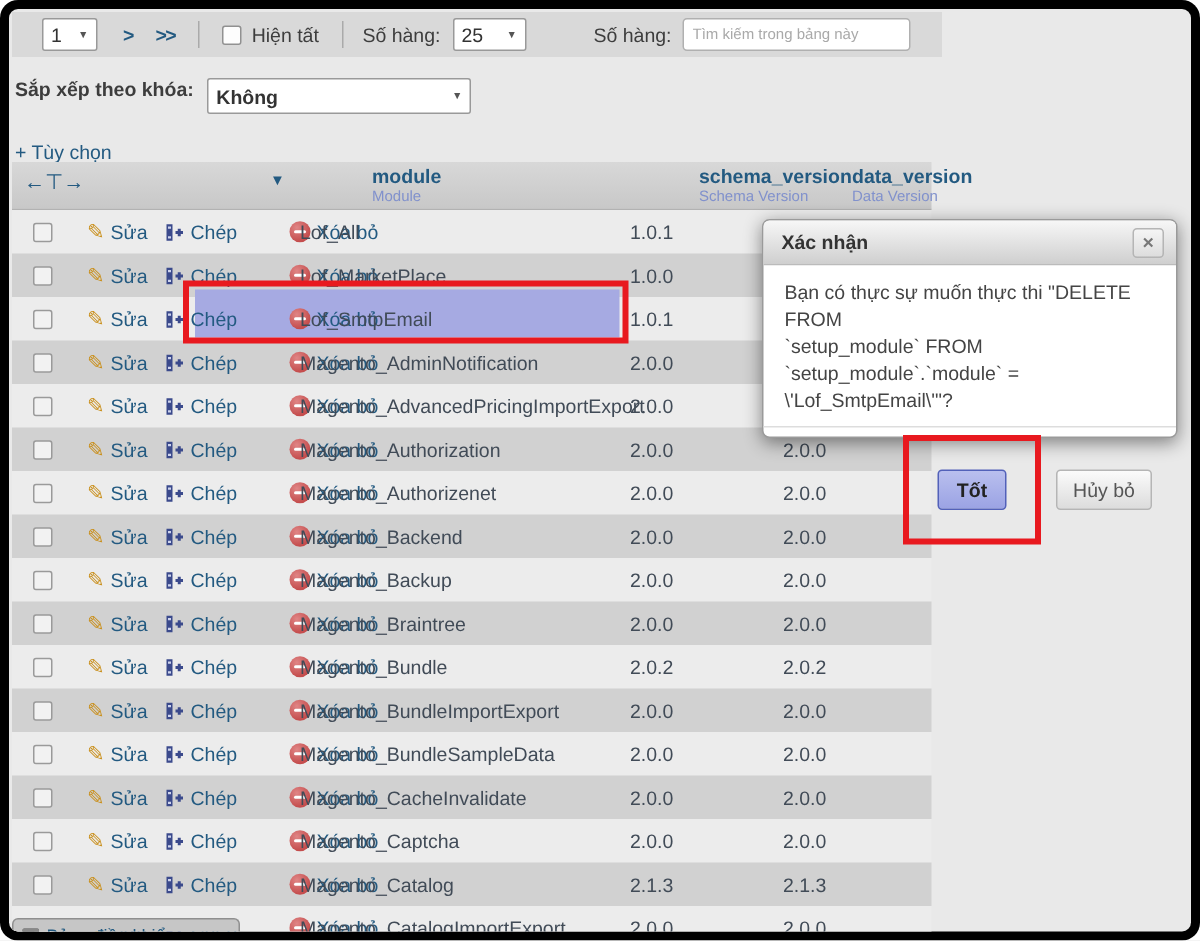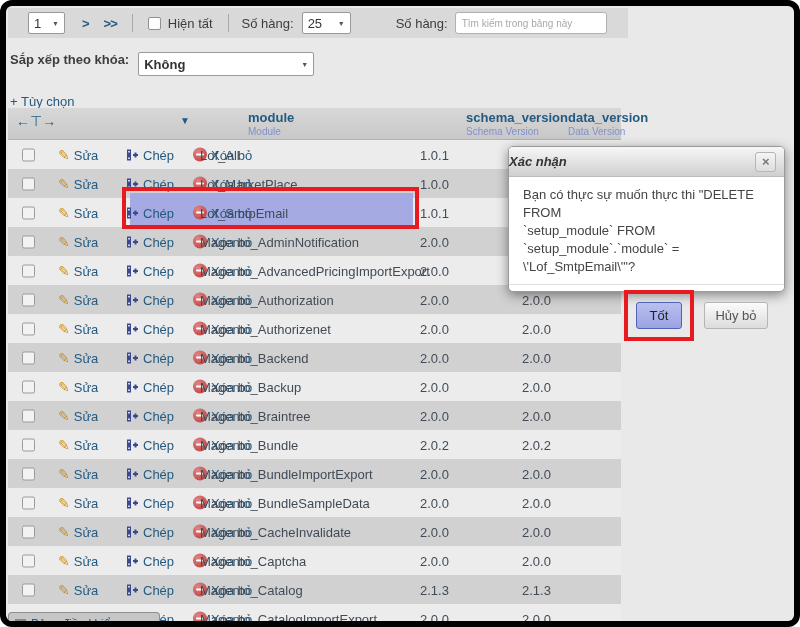--- a/index.html
+++ b/index.html
@@ -53,21 +53,21 @@
   .h-module { left:192px; } .h-schema { left:410px; } .h-data { left:512px; }
 
   .tbody { position:absolute; left:2px; top:134px; width:613px; }
   .row { position:relative; height:29px; }
   .row.odd  { background:#ececec; }
   .row.even { background:#d1d1d1; }
   .rc { position:absolute; top:50%; transform:translateY(-50%); white-space:nowrap; z-index:2; }
   .cb   { left:14px; width:13px; height:13px; background:#f2f2f2; border:1px solid #9a9a9a;
           border-radius:2px; }
   .act  { color:#235a81; cursor:pointer; display:flex; align-items:center; gap:4px; }
-  .edit { left:50px; } .copy { left:118px; } .del { left:148px;margin-left:37px; }
+  .edit { left:50px; } .copy { left:102px; } .del { left:148px;margin-left:37px; }
   .pencil-icon { font-style:normal; color:#c98f1b; font-size:14px; line-height:1; }
   .copy-icon { width:13px; height:13px; display:inline-block; }
   .minus-icon { width:14px; height:14px; border-radius:50%;
           background:radial-gradient(circle at 35% 30%, #e08585, #c44d4d 70%);
           display:inline-flex; align-items:center; justify-content:center; }
   .minusbar { width:8px; height:2px; background:#fff; border-radius:1px; display:block; }
   .mod  { left:192px; color:#414b57; }
   .ver  { color:#414b57; }
   .schema { left:412px; } .datav { left:514px; }
   .hl-bg { position:absolute; left:122px; top:-5px; width:283px; height:32px;
@@ -76,32 +76,32 @@
   
   .anno { position:absolute; border:4px solid #e8191f; z-index:40; pointer-events:none; }
   .anno-row { left:116px; top:181px; width:297px; height:42px; }
 
   
   .dialog { position:absolute; left:502px; top:140px; width:277px; height:146px;
             background:#fff; border:1px solid #9a9a9a; border-radius:5px;
             box-shadow:0 3px 12px rgba(0,0,0,.45); z-index:30; }
   .dlg-title { height:30px; background:linear-gradient(#f7f7f7,#cfcfcf);
                border-bottom:1px solid #bbb; border-radius:4px 4px 0 0;
-               display:flex; align-items:center; padding:0 8px 0 0;font-style:italic; }
+               display:flex; align-items:center; padding:0 8px 0 12px; }
   .dlg-title .ttl { font-weight:bold; color:#333; font-size:13px; flex:1; }
   .dlg-close { width:21px; height:20px; background:linear-gradient(#f5f5f5,#ddd);
                border:1px solid #b5b5b5; border-radius:3px; color:#777; font-weight:bold;
                font-size:13px; line-height:18px; text-align:center; cursor:pointer; }
   .dlg-body { padding:9px 14px 0; color:#444; font-size:13px; line-height:18px; }
   .dlg-hr { border:none; border-top:1px solid #ddd; margin:8px 0 0; }
   .dlg-footer { display:flex; justify-content:flex-end; align-items:center;
                 gap:10px; padding:5px 16px 0; }
   .btn { height:27px; border-radius:3px; font-size:13px; font-family:"Liberation Sans",sans-serif;
          display:inline-flex; align-items:center; justify-content:center; cursor:pointer; }
-  .ok-wrap { border:4px solid #e8191f; padding:8px; }
+  .ok-wrap { border:4px solid #e8191f; padding:19px;font-weight:bold; }
   .btn-ok { width:46px; background:linear-gradient(#b9bfee,#9ba3e4); border:1px solid #5261b9;
             color:#222; }
   .btn-cancel { width:64px; background:linear-gradient(#fbfbfb,#dcdcdc); border:1px solid #b5b5b5;
                 color:#555; }
 
   
   .console { position:absolute; left:2px; top:606px; width:152px; height:22px;
              background:#c6c6c6; border:1px solid #8f8f8f; border-bottom:none;
              border-radius:4px 4px 0 0; display:flex; align-items:center;
              padding:0 6px; gap:5px; z-index:20; }

